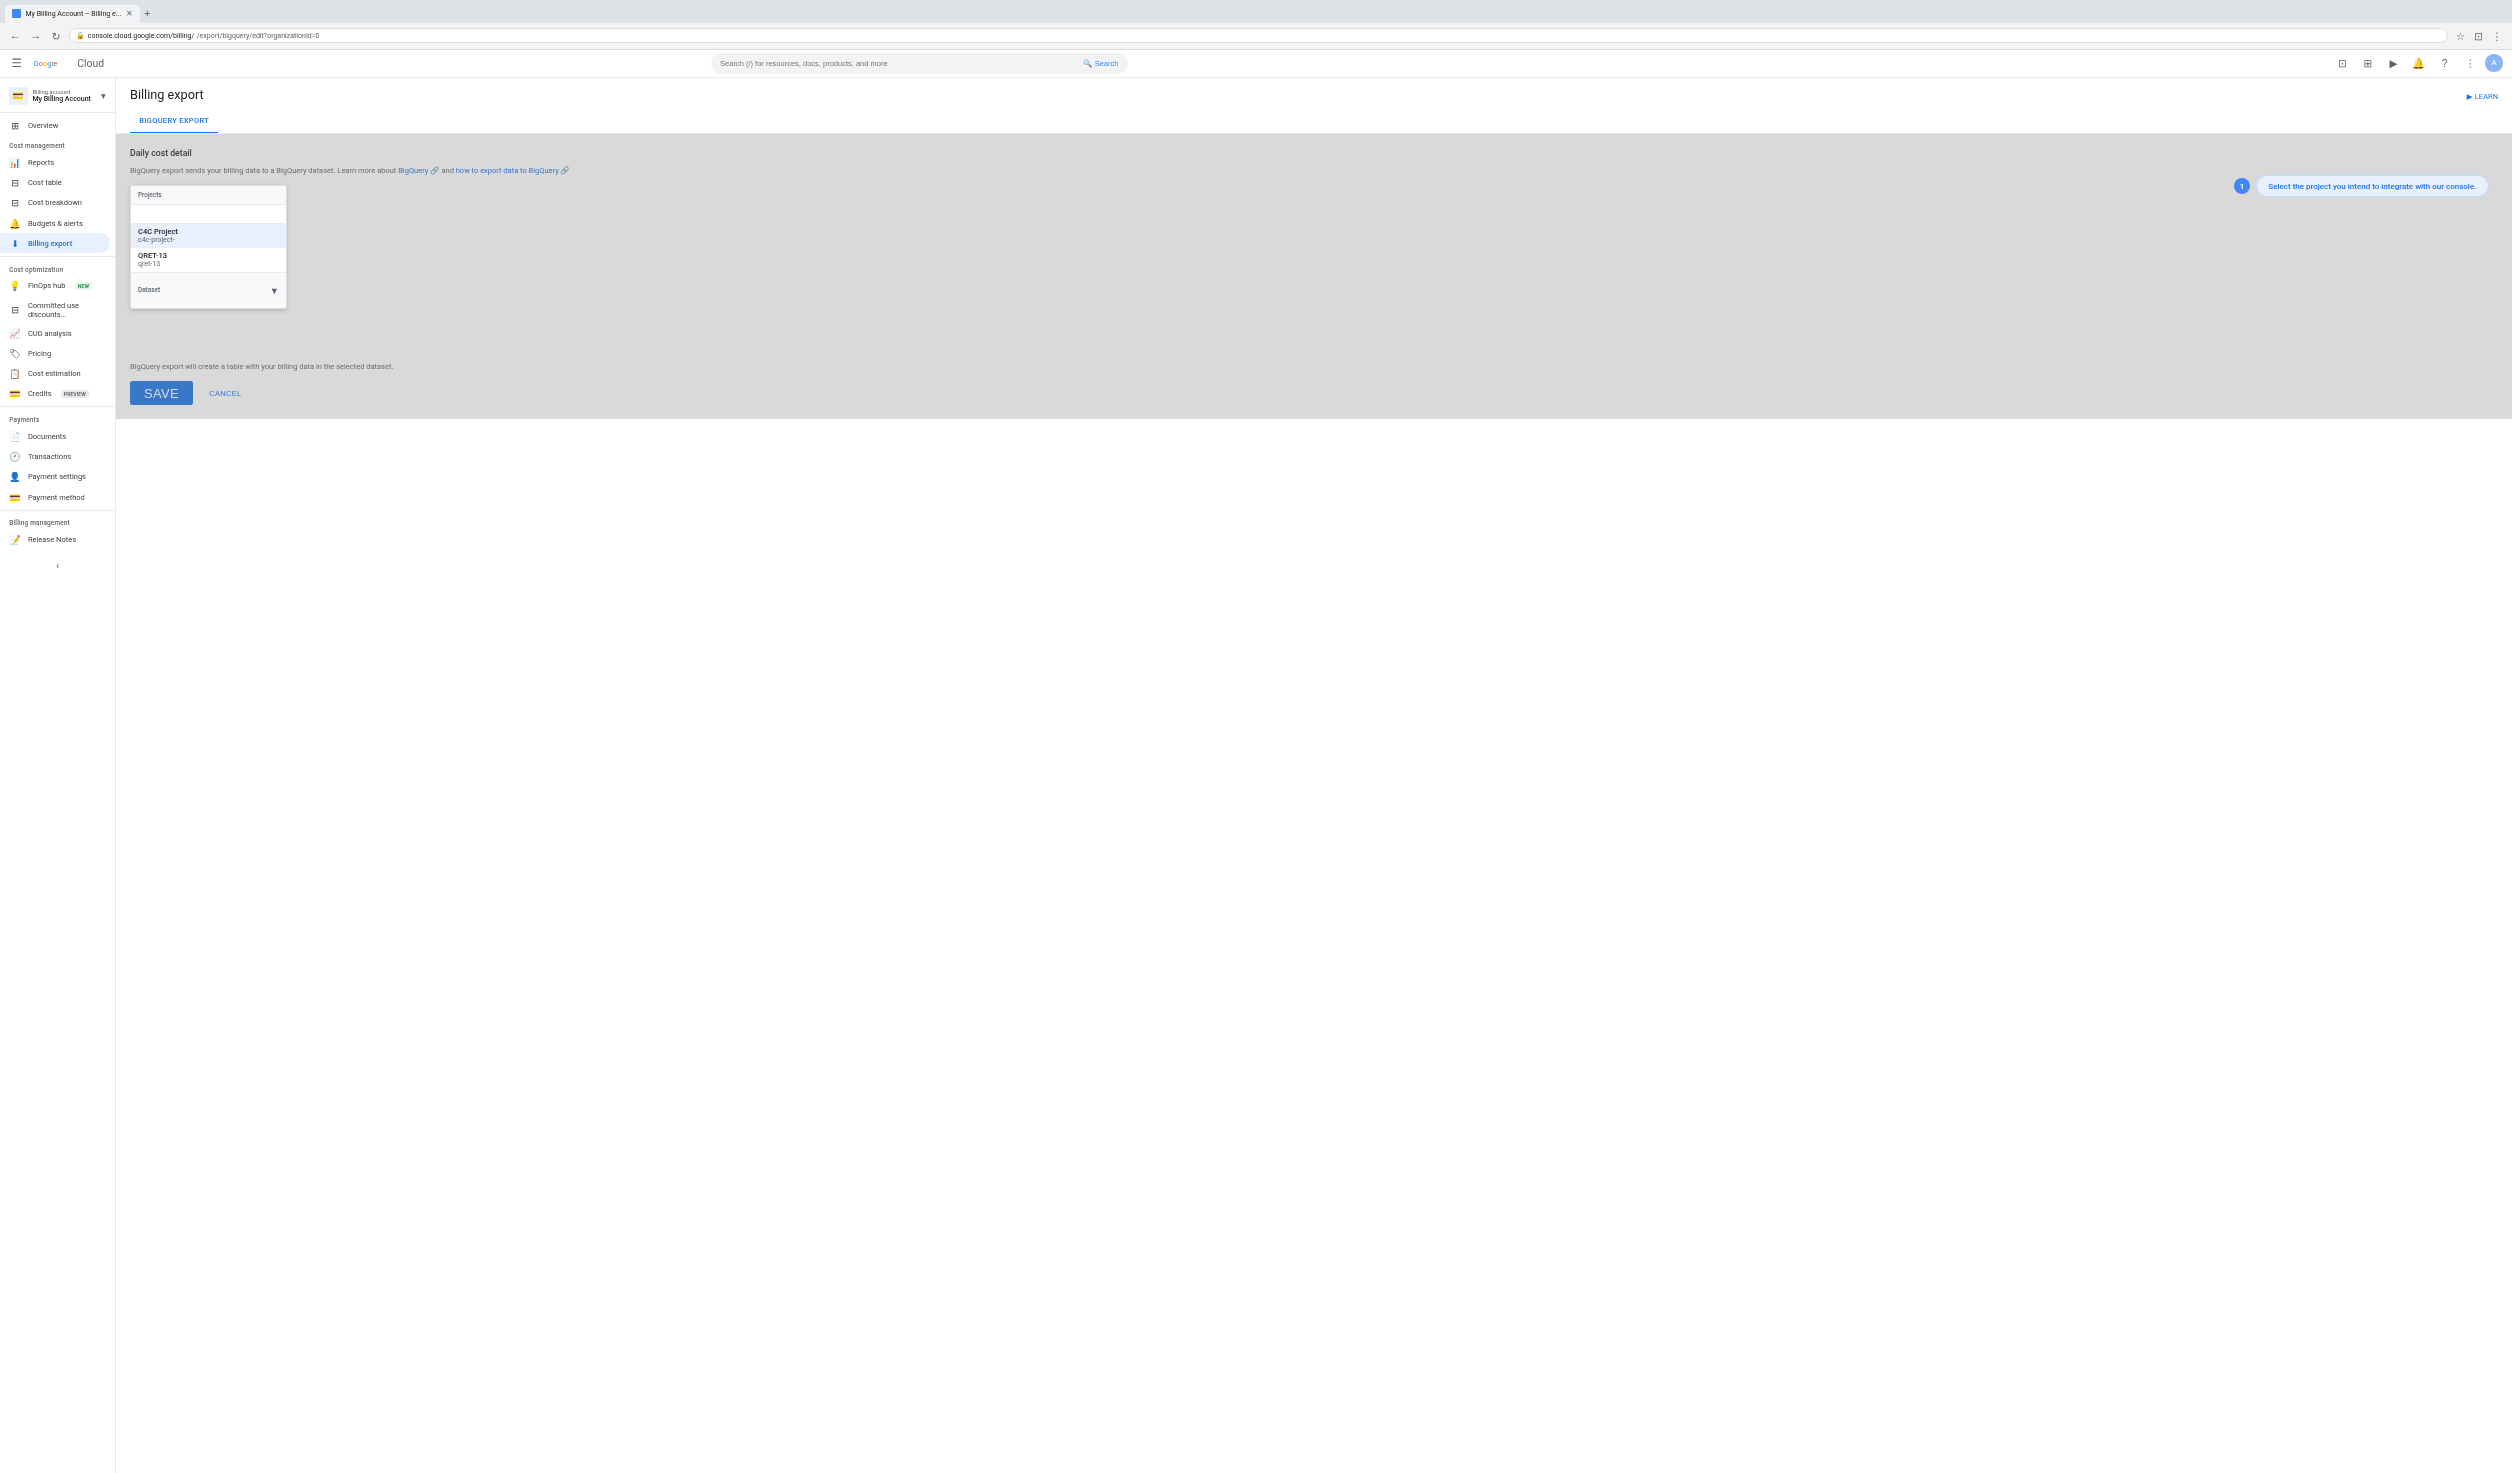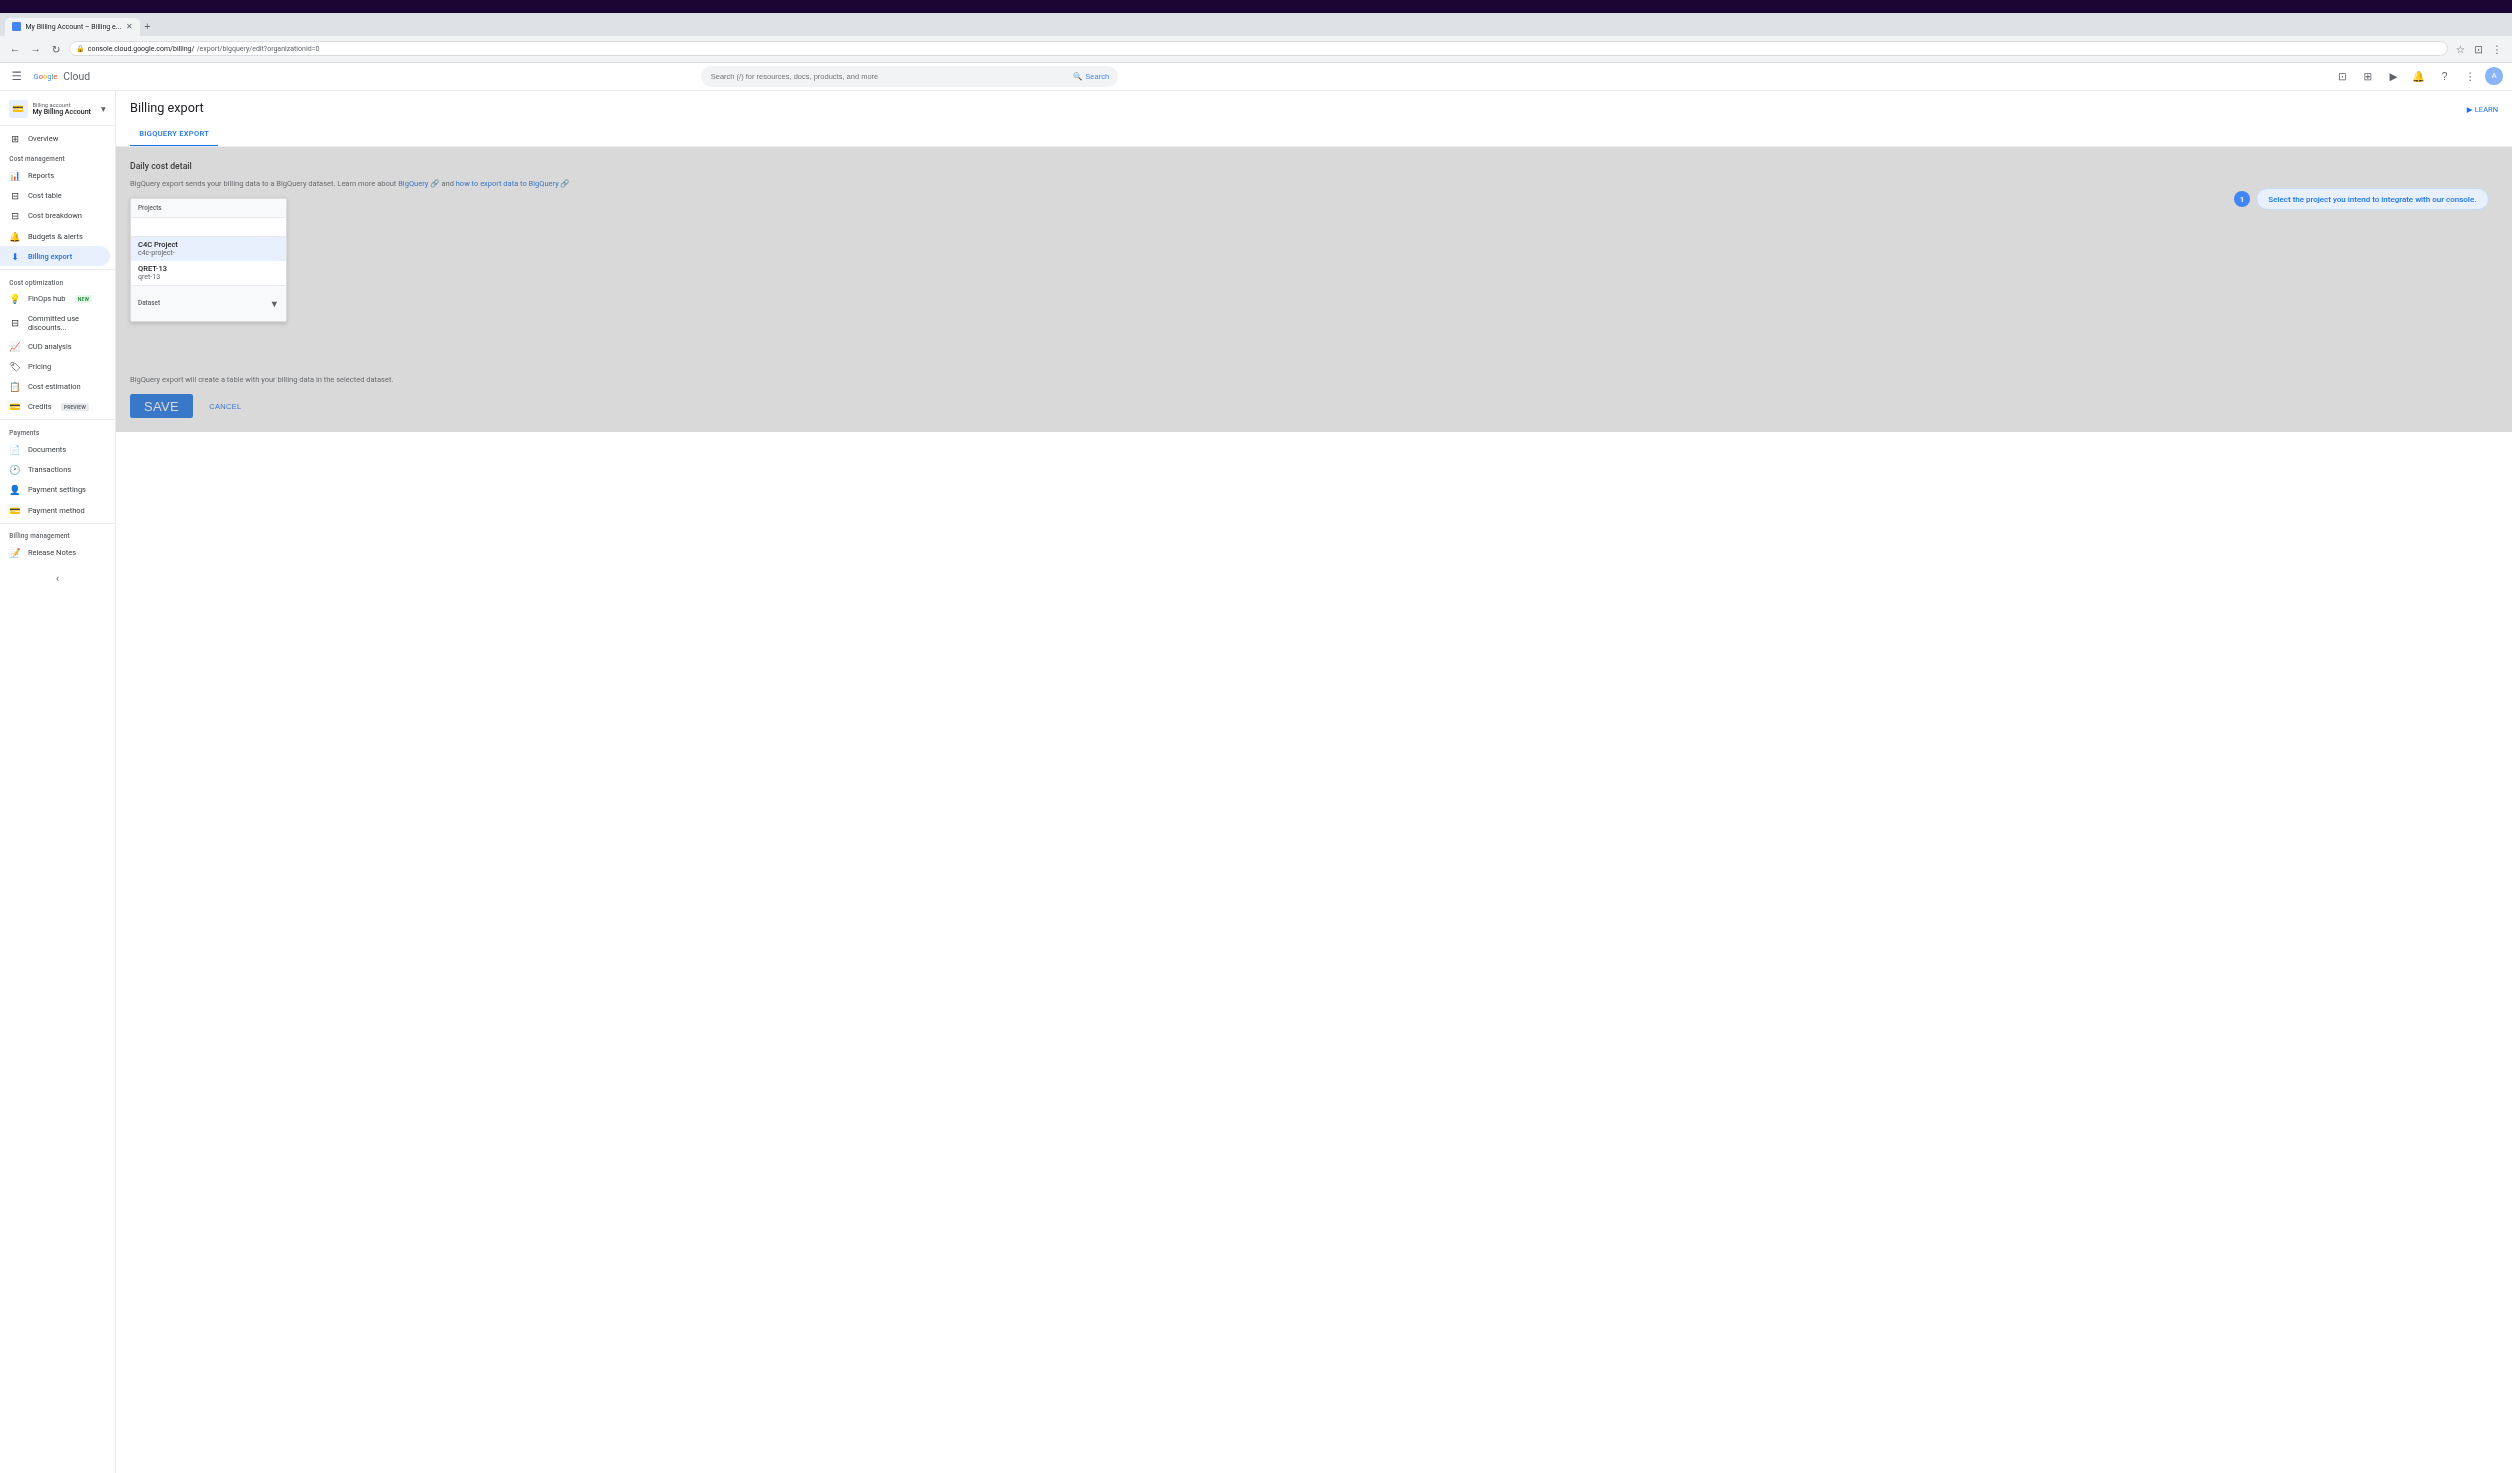--- a/index.html
+++ b/index.html
@@ -15,21 +15,20 @@
     .browser-chrome {
       background: #f1f3f4;
       border-bottom: 0.6px solid #dadce0;
     }
     .tab-bar {
       display: flex;
       align-items: center;
       padding: 4.6px 4.6px 0;
       background: #dee1e6;
       height: 23px;
-      margin-top: 13px;
     }
     .tab {
       display: flex;
       align-items: center;
       background: #f1f3f4;
       border-radius: 4.6px 4.6px 0 0;
       padding: 0 7px;
       height: 18.5px;
       font-size: 7px;
       color: #202124;
@@ -120,21 +119,21 @@
       background: none;
       border: none;
       cursor: pointer;
       color: #5f6368;
       font-size: 11.6px;
       padding: 2.3px;
     }
     .app-logo {
       display: flex;
       align-items: center;
-      gap: 6px;
+      gap: 20px;
     }
     .logo-product {
       font-size: 10.4px;
       color: #5f6368;
       font-weight: 400;
     }
     .google-colors span:nth-child(1) { color: #4285f4; }
     .google-colors span:nth-child(2) { color: #ea4335; }
     .google-colors span:nth-child(3) { color: #fbbc05; }
     .google-colors span:nth-child(4) { color: #4285f4; }

